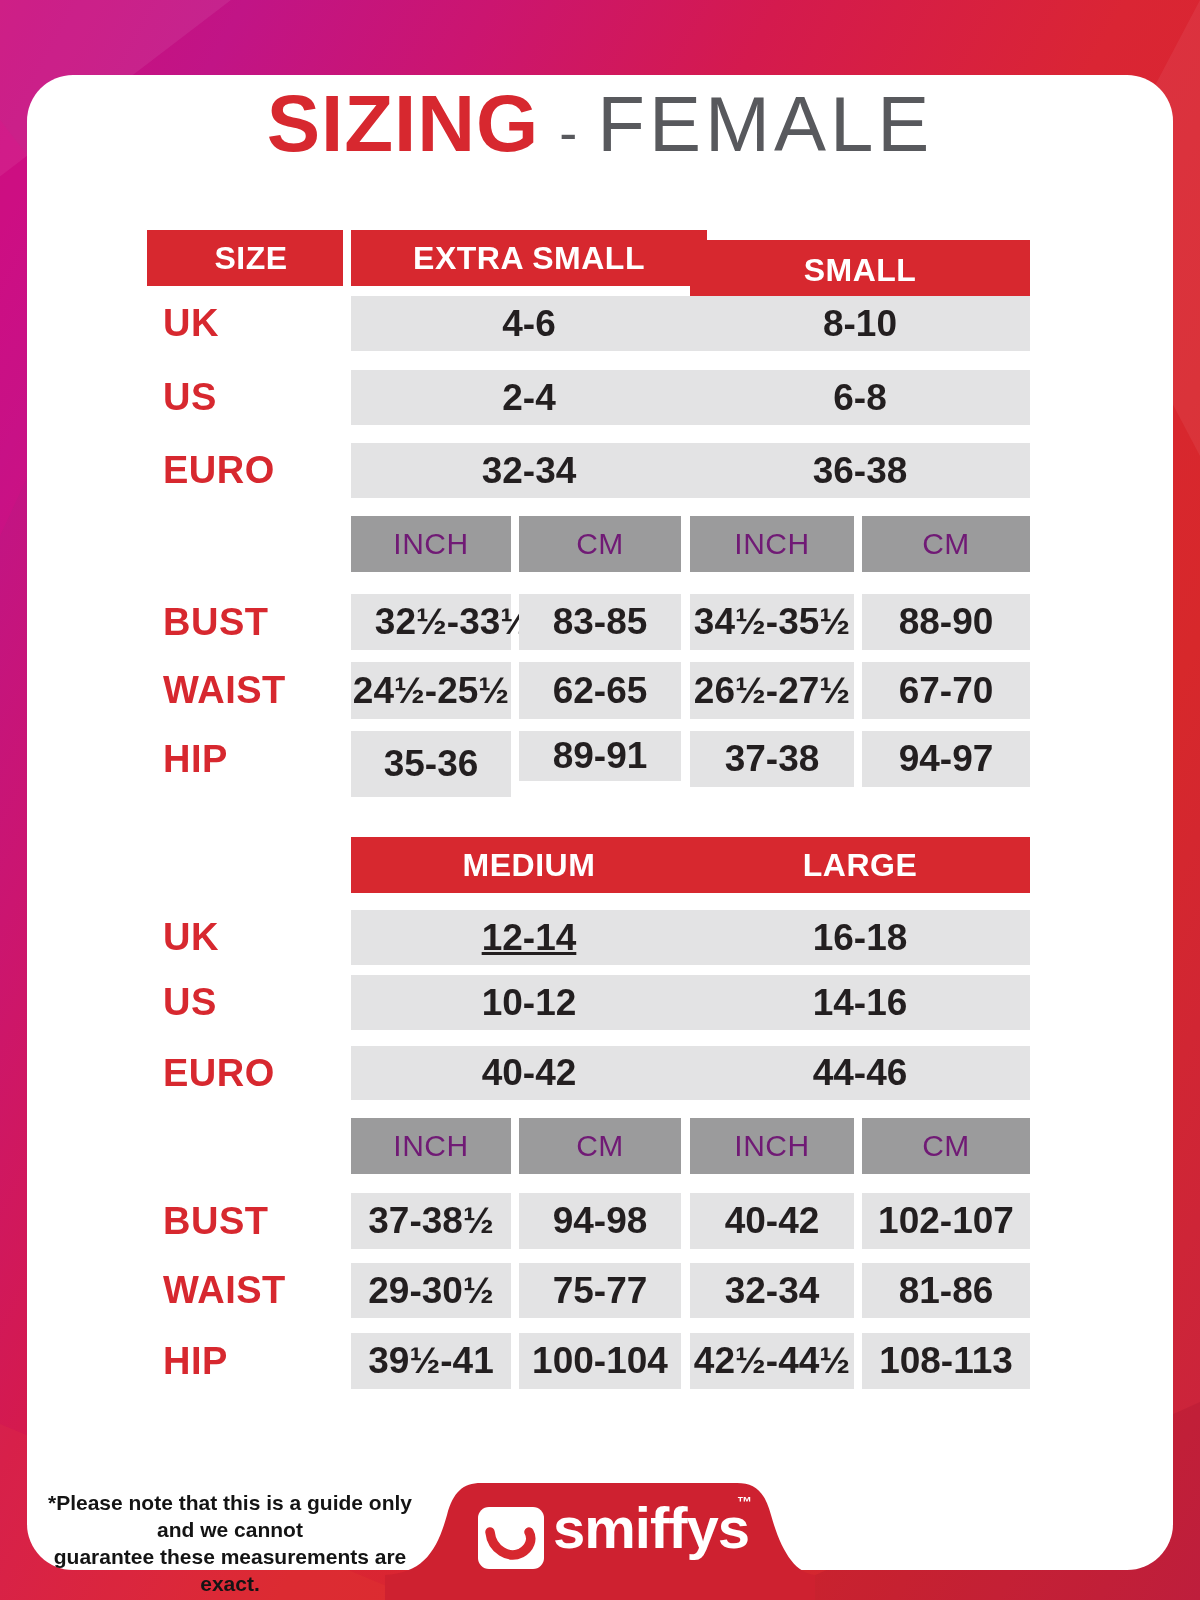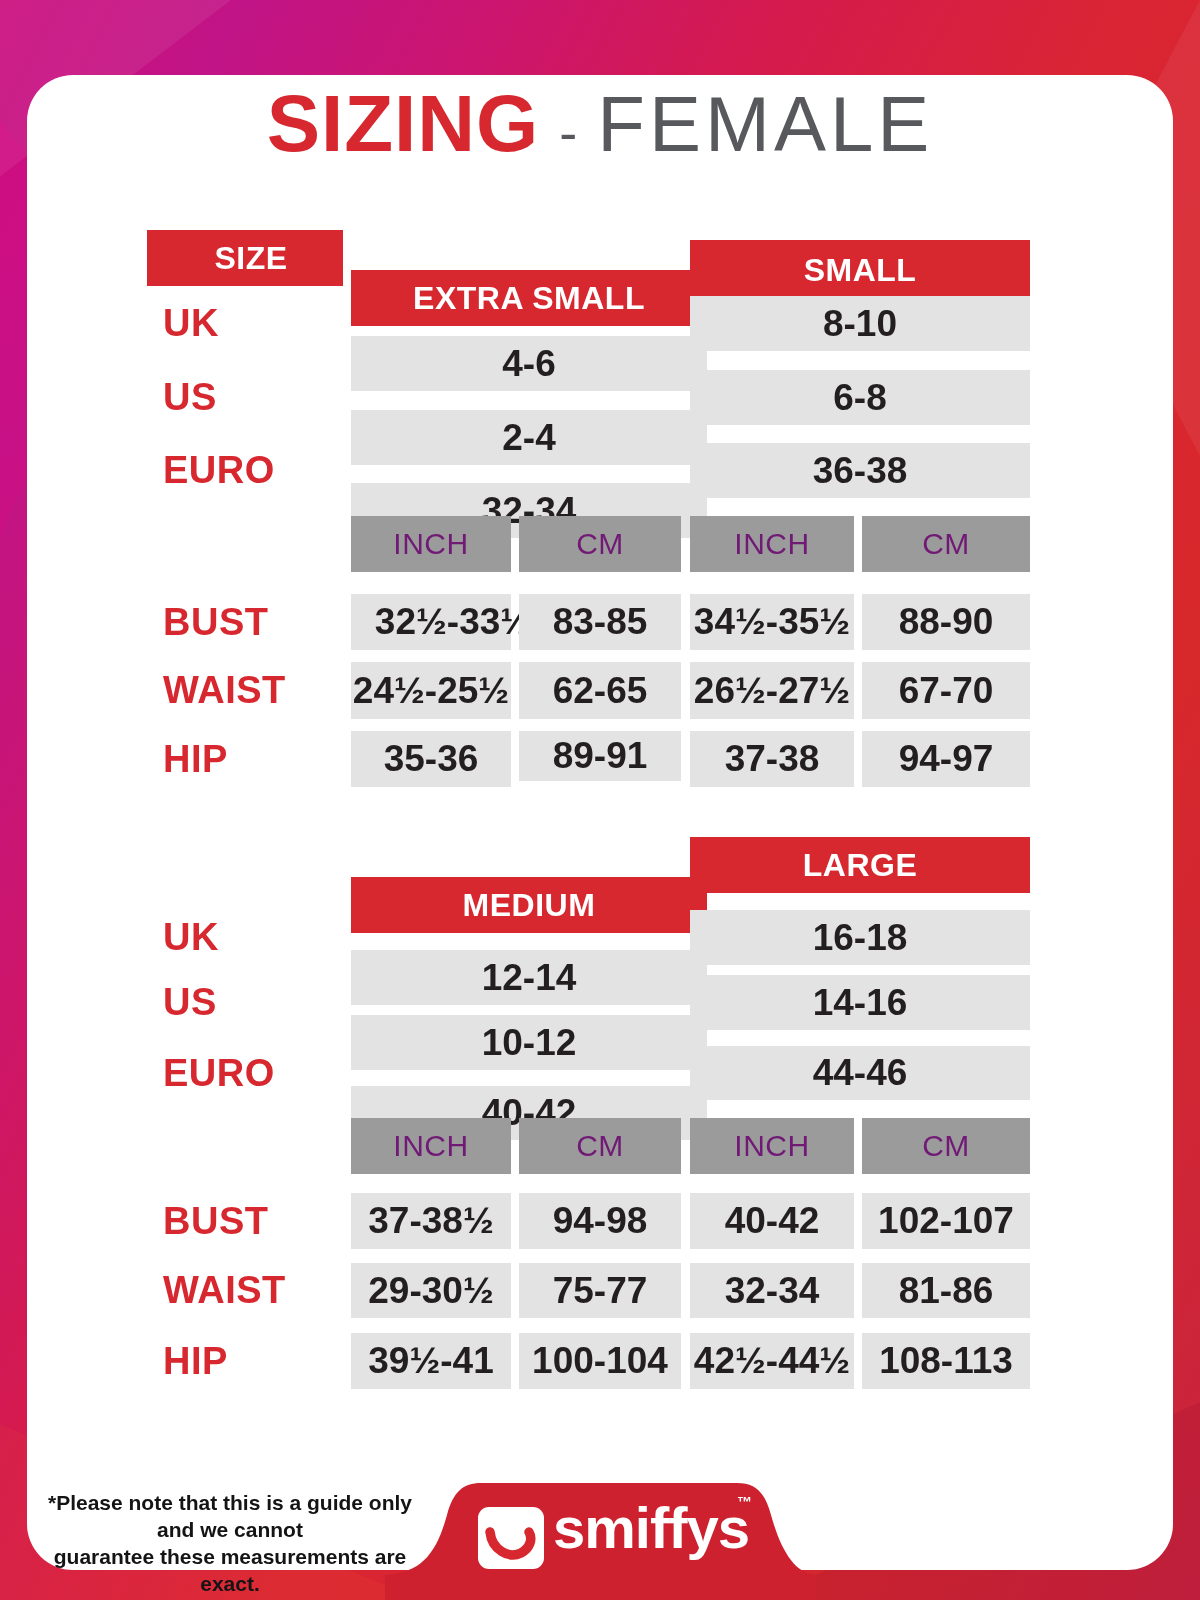--- a/index.html
+++ b/index.html
@@ -30,21 +30,21 @@
   .title .fem{font-size:78px;color:var(--title-gray);font-weight:normal;letter-spacing:4px;line-height:1;}
 
   .hdr,.unit,.cell,.rlabel{position:absolute;display:flex;align-items:center;box-sizing:border-box;}
   .hdr{background:var(--red);color:#fff;font-weight:bold;font-size:32px;justify-content:center;letter-spacing:0.5px;}
   .unit{background:var(--unit-gray);color:#701a75;font-weight:normal;font-size:30px;justify-content:center;letter-spacing:0.5px;}
   .cell{background:var(--cell-gray);color:var(--ink);font-weight:bold;font-size:37px;justify-content:center;}
   .rlabel{left:163px;width:185px;color:var(--red);font-weight:bold;font-size:38px;justify-content:flex-start;letter-spacing:0.5px;}
 
   
   .cL{left:147px;width:196px;padding-left:12px;}
-  .cA{left:351px;width:356px;margin-top:40px;}
+  .cA{left:351px;width:356px;}
   .cB{left:690px;width:340px;}
   .cA1{left:351px;width:160px;}
   .cA2{left:519px;width:162px;}
   .cB1{left:690px;width:164px;}
   .cB2{left:862px;width:168px;}
 
   .note{position:absolute;left:40px;top:1489px;width:380px;text-align:center;
         font-size:21px;font-weight:bold;color:#141414;line-height:27px;}
 
   .logo-area{position:absolute;left:385px;top:1481px;width:430px;height:119px;}
@@ -100,30 +100,30 @@
   <div class="cell cB1" style="top:594px;height:56px;">34½-35½</div>
   <div class="cell cB2" style="top:594px;height:56px;">88-90</div>
 
   <div class="rlabel" style="top:662px;height:57px;">WAIST</div>
   <div class="cell cA1" style="top:662px;height:57px;">24½-25½</div>
   <div class="cell cA2" style="top:662px;height:57px;">62-65</div>
   <div class="cell cB1" style="top:662px;height:57px;">26½-27½</div>
   <div class="cell cB2" style="top:662px;height:57px;text-align:center;">67-70</div>
 
   <div class="rlabel" style="top:731px;height:56px;">HIP</div>
-  <div class="cell cA1" style="top:731px;height:56px;">35-36</div>
+  <div class="cell cA1" style="top:731px;height:66px;">35-36</div>
   <div class="cell cA2" style="top:731px;height:50px;">89-91</div>
   <div class="cell cB1" style="top:731px;height:56px;">37-38</div>
   <div class="cell cB2" style="top:731px;height:56px;">94-97</div>
 
   <div class="hdr cA" style="top:837px;height:56px;">MEDIUM</div>
   <div class="hdr cB" style="top:837px;height:56px;">LARGE</div>
 
   <div class="rlabel" style="top:910px;height:55px;">UK</div>
-  <div class="cell cA" style="top:910px;height:55px;">12-14</div>
+  <div class="cell cA" style="top:910px;height:55px;text-decoration:underline;">12-14</div>
   <div class="cell cB" style="top:910px;height:55px;">16-18</div>
 
   <div class="rlabel" style="top:975px;height:55px;">US</div>
   <div class="cell cA" style="top:975px;height:55px;">10-12</div>
   <div class="cell cB" style="top:975px;height:55px;">14-16</div>
 
   <div class="rlabel" style="top:1046px;height:54px;">EURO</div>
   <div class="cell cA" style="top:1046px;height:54px;">40-42</div>
   <div class="cell cB" style="top:1046px;height:54px;">44-46</div>
 

